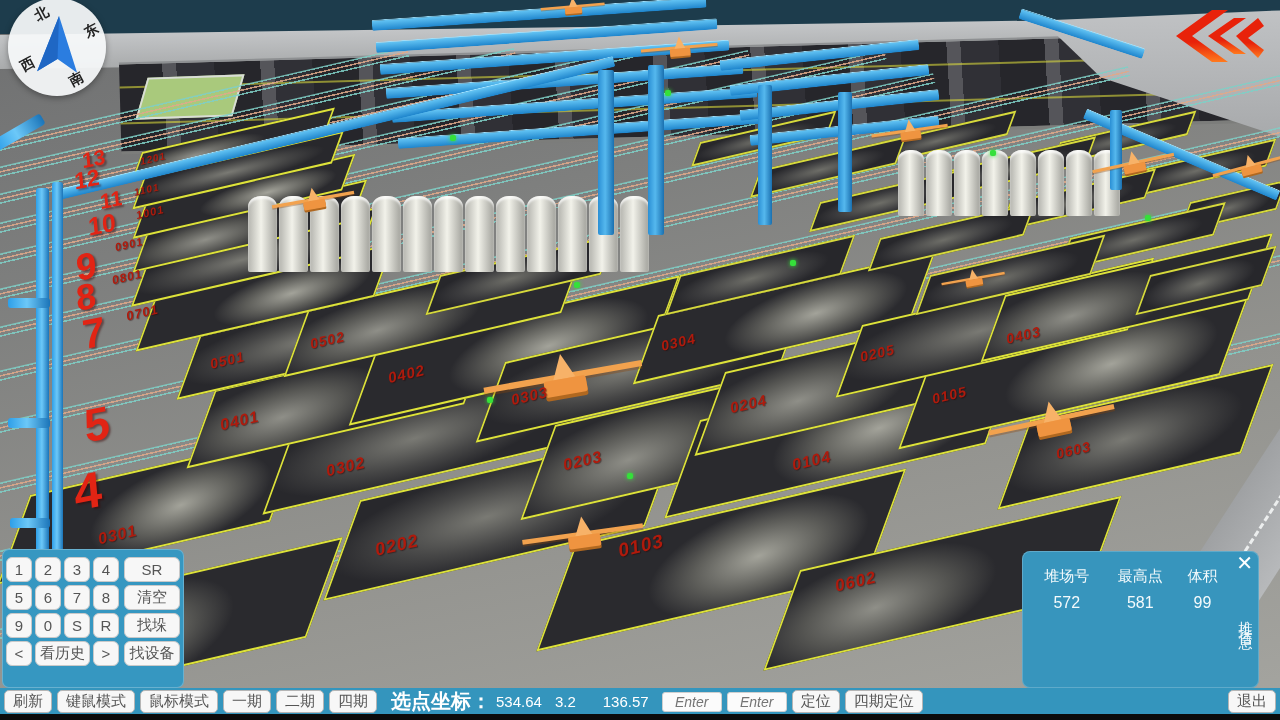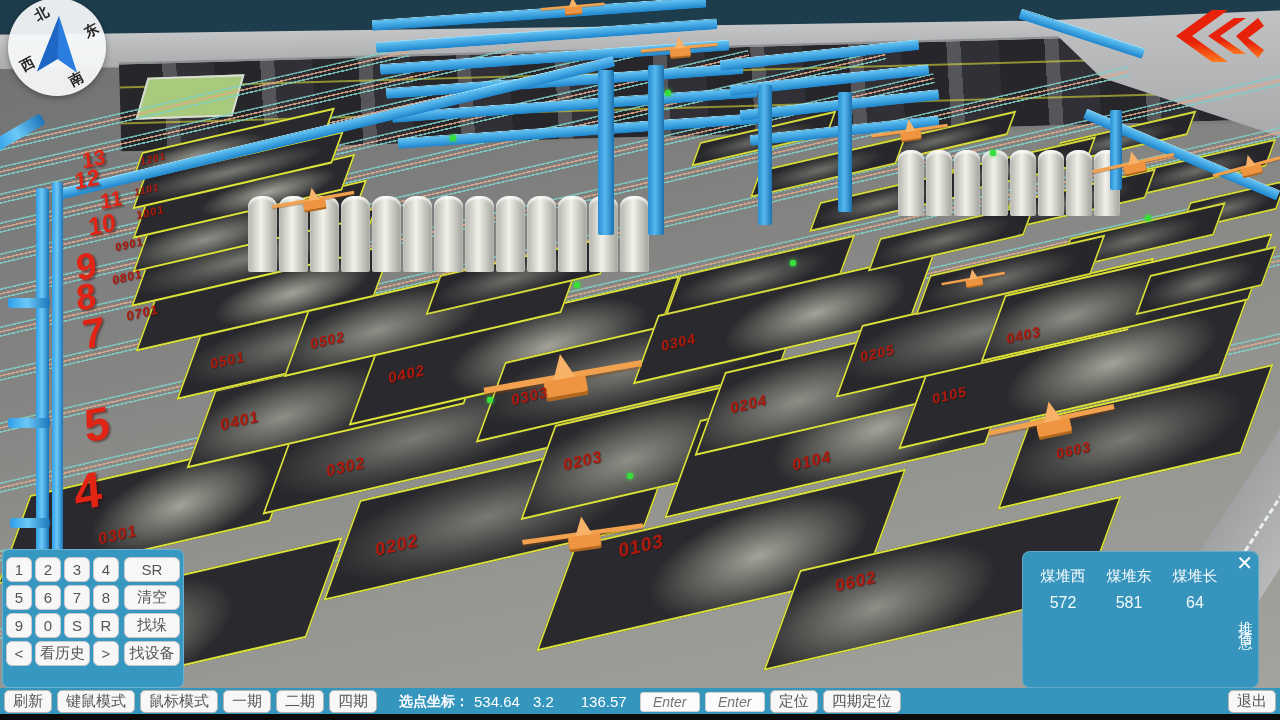--- a/index.html
+++ b/index.html
@@ -62,21 +62,21 @@
   .info{position:absolute;left:1022px;top:551px;width:237px;height:137px;background:#3795bd;border-radius:8px;color:#f4fafc;box-shadow:0 0 0 1px rgba(255,255,255,.2) inset;}
   .info .close{position:absolute;right:6px;top:2px;font-size:20px;font-weight:bold;color:#fff;cursor:pointer;line-height:1;}
   .info table{position:absolute;left:8px;top:12px;width:198px;border-collapse:collapse;}
   .info td{text-align:center;padding:4px 2px;font-size:15px;white-space:nowrap;}
   .info td.val{font-size:16px;}
   .info .vtitle{position:absolute;right:4px;top:50%;transform:translateY(-50%);writing-mode:vertical-rl;letter-spacing:5px;font-size:14px;}
 
   
   .toolbar{position:absolute;left:0;top:688px;width:1280px;height:27px;background:#3495bd;display:flex;align-items:center;gap:5px;padding:0 4px;}
   .tbtn{height:23px;background:#f7f7f7;border:1px solid #b5b5b5;border-radius:5px;color:#555;font-size:15px;padding:0 8px;display:flex;align-items:center;cursor:pointer;white-space:nowrap;}
-  .tlabel{color:#fff;font-size:14px;font-weight:bold;margin-left:17px;white-space:nowrap;text-align:right;}
+  .tlabel{color:#fff;font-size:20px;font-weight:bold;margin-left:9px;white-space:nowrap;text-align:right;}
   .tval{color:#fff;font-size:15px;white-space:nowrap;}
   .tinput{width:60px;height:20px;border:1px solid #cfcfcf;border-radius:3px;background:#fbfbfb;font-style:italic;color:#a2a2a2;font-size:14px;text-align:center;outline:none;}
   .exit{margin-left:auto;font-family:Liberation Mono, monospace;}
 </style>
 </head>
 <body>
 
 <div id="stage">
 
   <div class="sky"></div>
@@ -338,29 +338,29 @@
       <div class="kbtn mid">看历史</div>
       <div class="kbtn">&gt;</div>
       <div class="kbtn wide">找设备</div>
     </div>
   </div>
 
   <div class="info">
     <span class="close">✕</span>
     <table>
       <tbody>
-      <tr>
-        <td>煤堆西</td>
-        <td>煤堆东</td>
-        <td>煤堆长</td>
+          <tr>
+        <td>堆场号</td>
+        <td>最高点</td>
+        <td>体积</td>
       </tr>
       <tr>
         <td class="val">572</td>
         <td class="val">581</td>
-        <td class="val">64</td>
+        <td class="val">99</td>
       </tr>
     </tbody>
       </table>
     <div class="vtitle">堆垛信息</div>
   </div>
 
   <div class="toolbar">
     <div class="tbtn">刷新</div>
     <div class="tbtn">键鼠模式</div>
     <div class="tbtn">鼠标模式</div>

